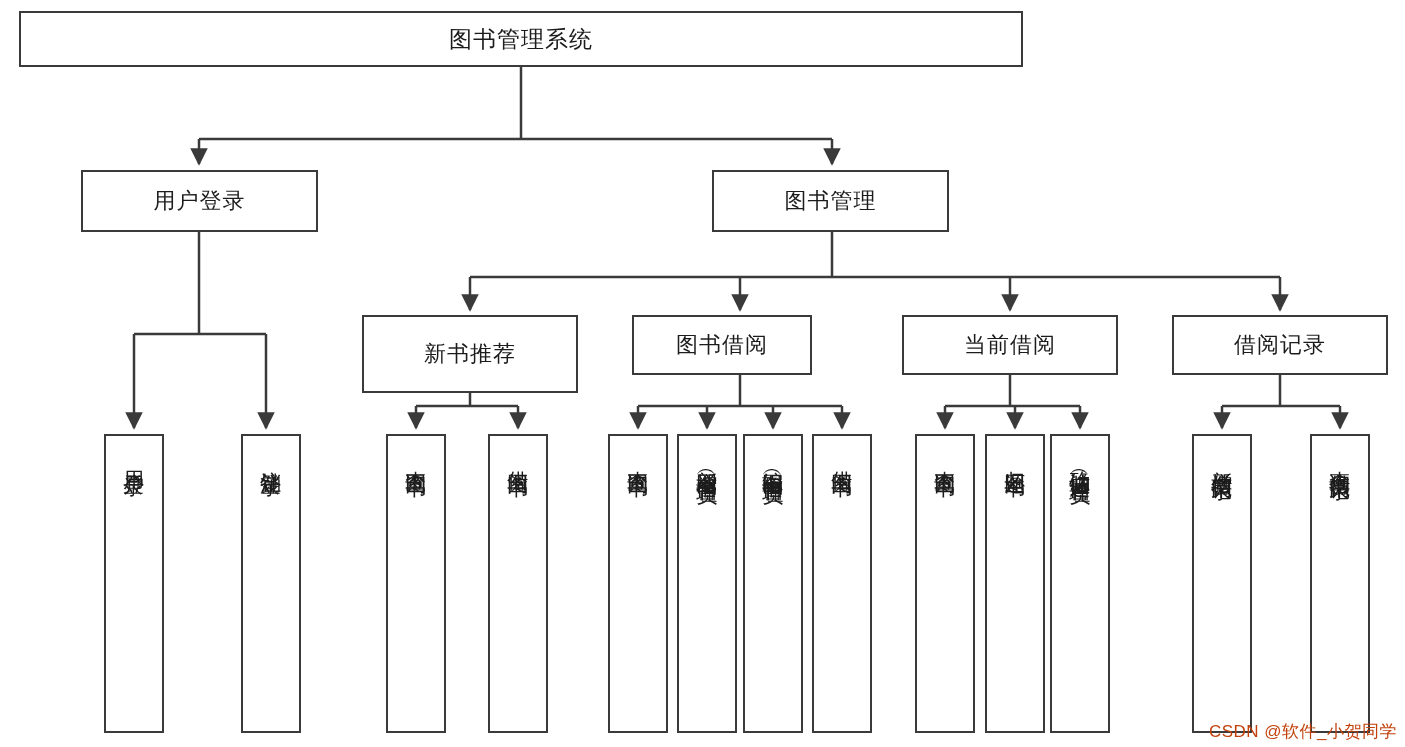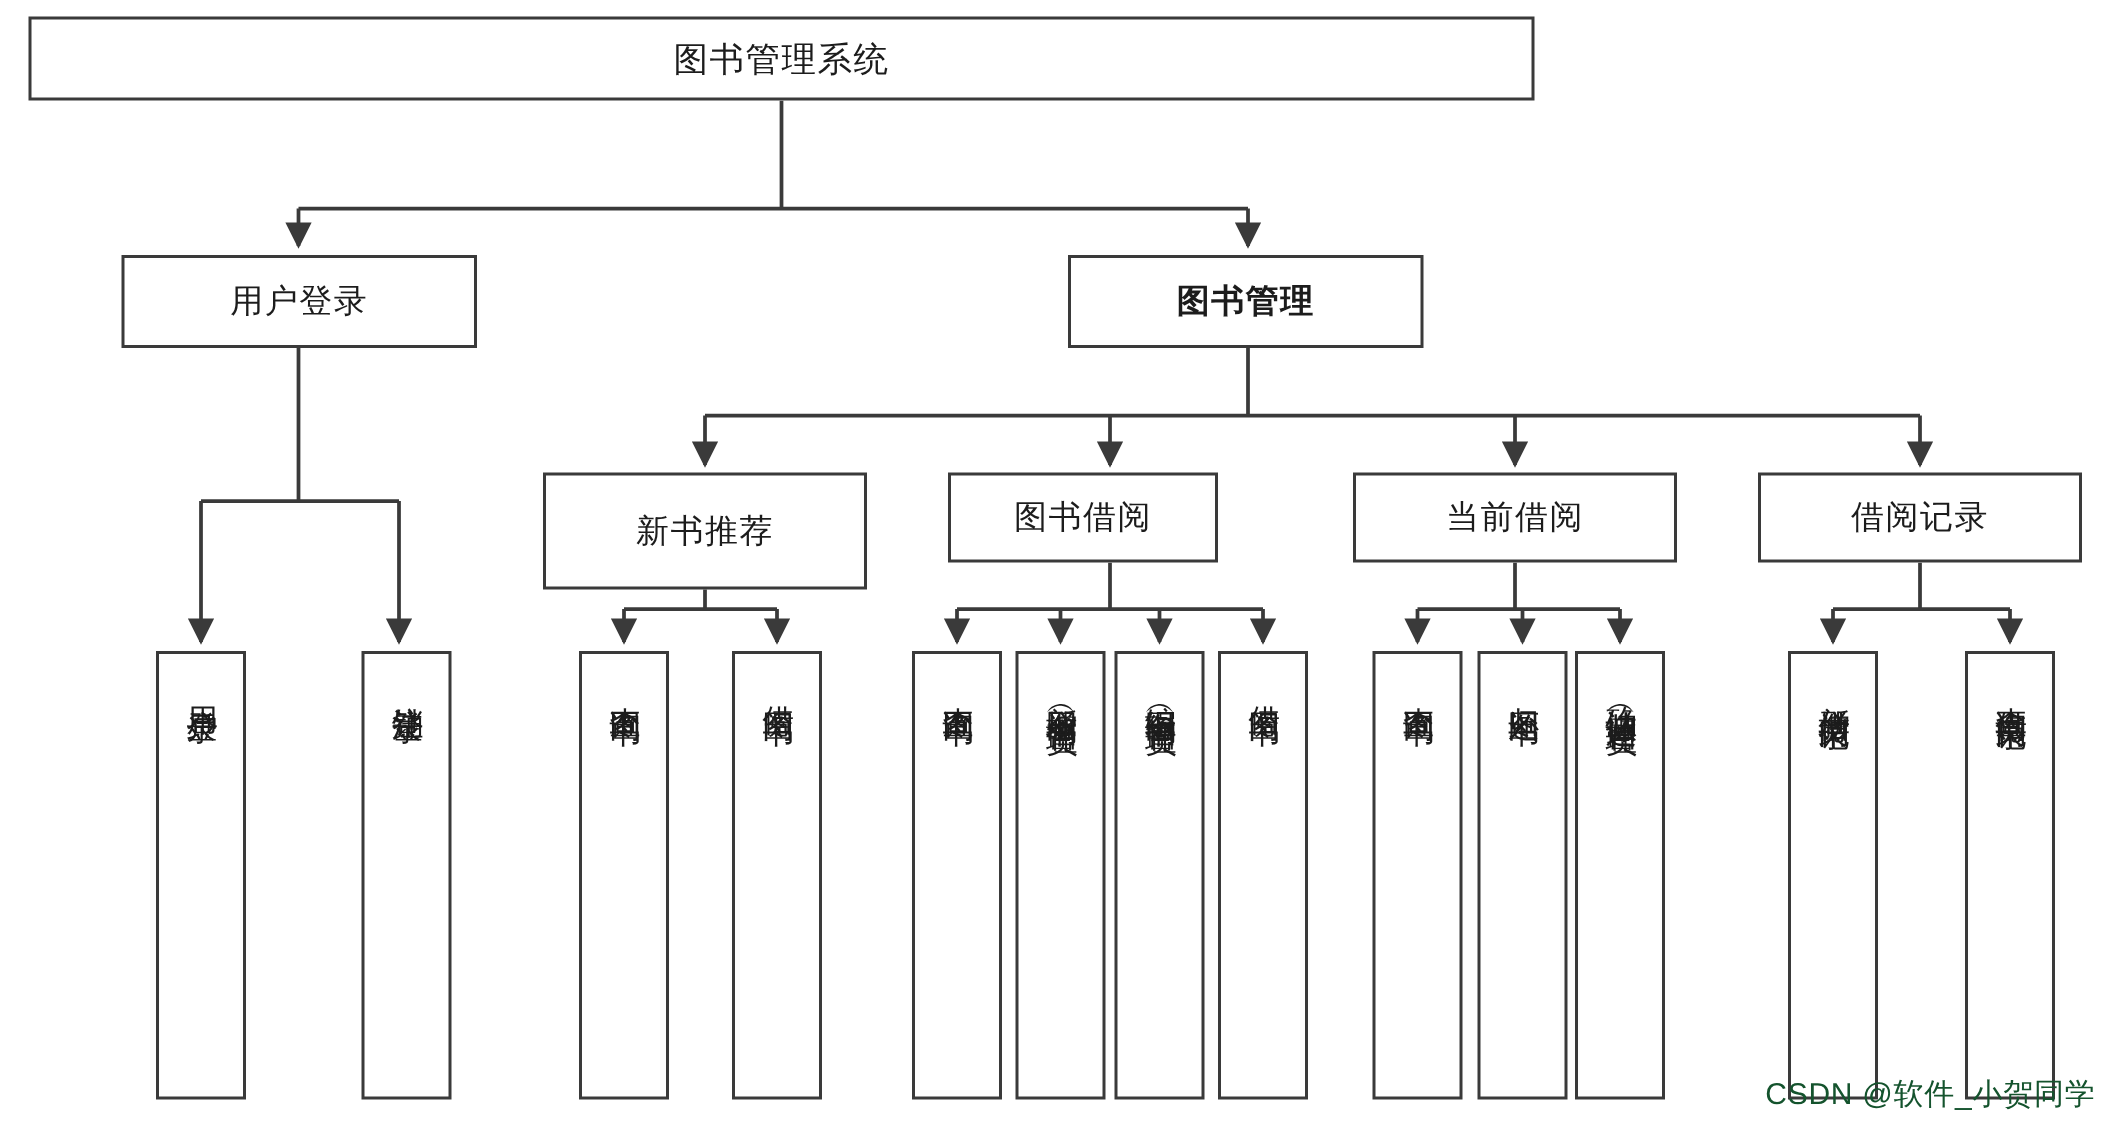--- a/index.html
+++ b/index.html
@@ -55,22 +55,22 @@
     font-size: 21px;
     line-height: 1.12;
     letter-spacing: 2px;
     white-space: nowrap;
     color: #1c1c1c;
   }
   .watermark {
     position: absolute;
     right: 8px;
     bottom: 4px;
-    font-size: 20px;
-    color: #14532d;
+    font-size: 17px;
+    color: #c2410c;
     letter-spacing: 0.5px;
     white-space: nowrap;
     text-align: right;
   }
 </style>
 </head>
 <body>
 
 <div id="canvas">
 
@@ -124,21 +124,21 @@
     </g>
   </svg>
 
   <div class="node h root" style="left:19px; top:11px; width:1004px; height:56px;">
     <span>图书管理系统</span>
   </div>
 
   <div class="node h" style="left:81px; top:170px; width:237px; height:62px;">
     <span>用户登录</span>
   </div>
-  <div class="node h" style="left:712px; top:170px; width:237px; height:62px;font-weight:bold;">
+  <div class="node h" style="left:712px; top:170px; width:237px; height:62px;">
     <span>图书管理</span>
   </div>
 
   <div class="node h" style="left:362px; top:315px; width:216px; height:78px;">
     <span>新书推荐</span>
   </div>
   <div class="node h" style="left:632px; top:315px; width:180px; height:60px;">
     <span>图书借阅</span>
   </div>
   <div class="node h" style="left:1172px; top:315px; width:216px; height:60px;">

